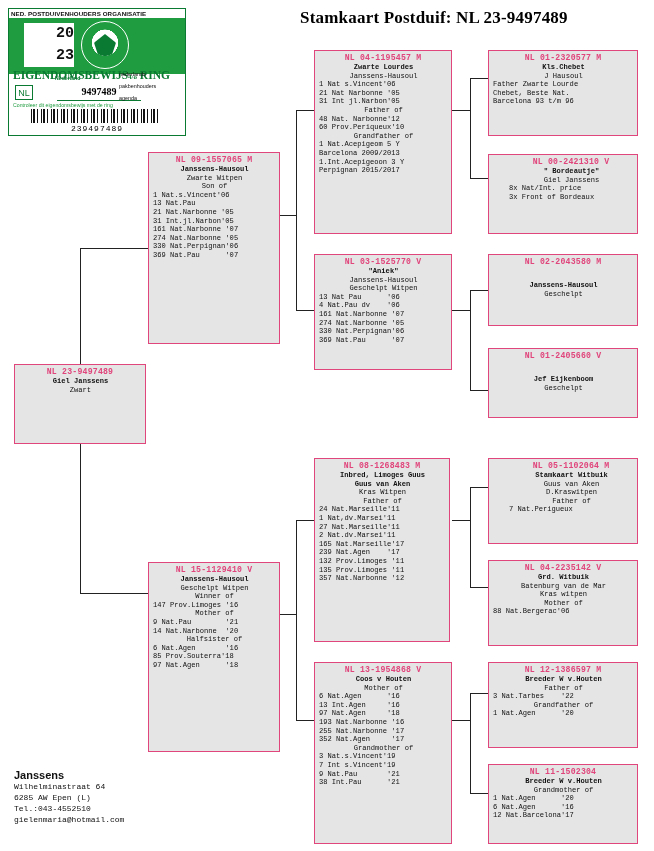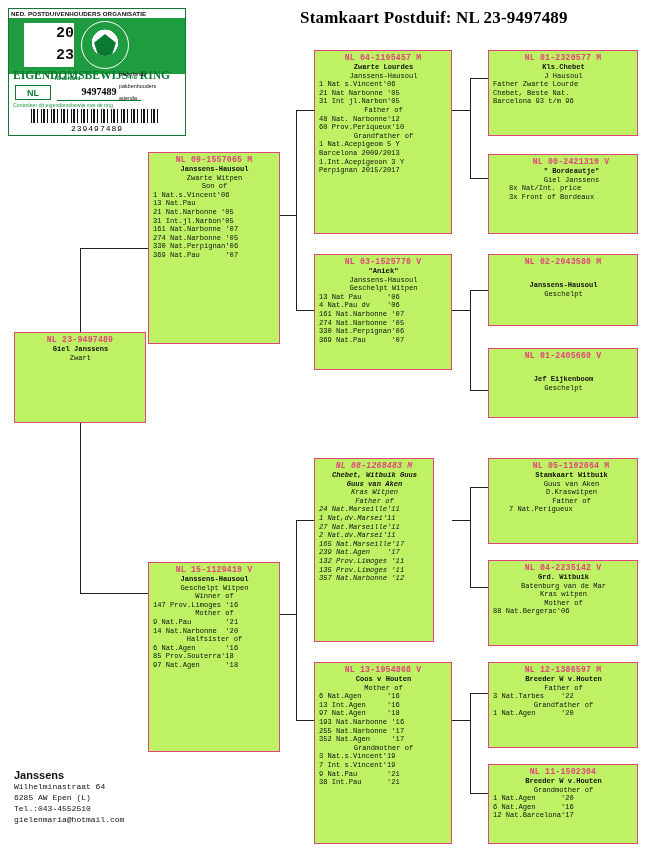--- a/index.html
+++ b/index.html
@@ -57,23 +57,23 @@
     content:"";position:absolute;left:12px;top:12px;width:22px;height:22px;
     background:#0a7a32;border-radius:50% 50% 45% 45%;
     clip-path:polygon(50% 0,100% 40%,80% 100%,20% 100%,0 40%);
   }
   .cert-eig{
     position:absolute;left:4px;top:60px;font-size:11.5px;font-weight:bold;
     color:#0a7a32;font-family:"Liberation Serif",serif;white-space:nowrap;
   }
   .cert-eig .sub{font-size:7px;font-weight:bold;}
   .cert-nlbox{
-    position:absolute;left:6px;top:76px;width:36px;height:15px;
+    position:absolute;left:6px;top:76px;width:18px;height:15px;
     border:1px solid #0a7a32;box-sizing:border-box;
-    font-size:9px;font-weight:bold;text-align:center;line-height:14px;color:#0a7a32;
+    font-size:9px;font-weight:normal;text-align:center;line-height:14px;color:#0a7a32;
   }
   .cert-ring{
     position:absolute;left:48px;top:76px;width:84px;height:15px;
     border-bottom:1px solid #0a7a32;
     font-size:10px;font-weight:bold;text-align:center;line-height:14px;
     font-family:Liberation Serif, serif;
   }
   .cert-kv1{position:absolute;left:110px;top:62px;font-size:5.4px;color:#111;}
   .cert-kv2{position:absolute;left:110px;top:74px;font-size:5.4px;color:#111;}
   .cert-kv3{position:absolute;left:110px;top:86px;font-size:5.4px;color:#111;}
@@ -88,21 +88,21 @@
   .cert-barnum{
     position:absolute;left:0;top:115px;width:100%;text-align:center;
     font-size:8px;font-family:"Liberation Mono",monospace;letter-spacing:1px;
   }
 
   
   .box{
     position:absolute;
     border:1px solid #e0457b;
     box-sizing:border-box;
-    background:#bef264;
+    background:#e5e5e5;
     overflow:hidden;
   }
   .ring{
     color:#e0457b;
     font-size:8.2px;
     font-weight:bold;
     font-family:"Liberation Mono", monospace;
     text-align:center;
     padding-top:2px;
     letter-spacing:.2px;
@@ -187,21 +187,21 @@
   <div class="vl" style="left:470px;top:487px;height:100px;"></div>
   <div class="hl" style="left:470px;top:487px;width:18px;"></div>
   <div class="hl" style="left:470px;top:587px;width:18px;"></div>
   <div class="hl" style="left:452px;top:520px;width:18px;"></div>
 
   <div class="vl" style="left:470px;top:693px;height:100px;"></div>
   <div class="hl" style="left:470px;top:693px;width:18px;"></div>
   <div class="hl" style="left:470px;top:793px;width:18px;"></div>
   <div class="hl" style="left:452px;top:720px;width:18px;"></div>
 
-  <div class="box" style="left:14px;top:332px;width:132px;height:91px;">
+  <div class="box" style="left:14px;top:364px;width:132px;height:80px;">
     <div class="ring">NL  23-9497489</div>
     <div class="lines"><span class="c">Giel Janssens</span><span class="cn">Zwart</span></div>
   </div>
 
   <div class="box" style="left:148px;top:152px;width:132px;height:192px;">
     <div class="ring">NL  09-1557065 M</div>
     <div class="lines"><span class="c">Janssens-Hausoul</span><span class="cn">Zwarte Witpen</span><span class="cn">Son of</span><span>1 Nat.s.Vincent'06</span>
 <span>13 Nat.Pau</span>
 <span>21 Nat.Narbonne '05</span>
 <span>31 Int.jl.Narbon'05</span>
@@ -237,23 +237,23 @@
   <div class="box" style="left:314px;top:254px;width:138px;height:116px;">
     <div class="ring">NL  03-1525770 V</div>
     <div class="lines"><span class="c">"Aniek"</span><span class="cn">Janssens-Hausoul</span><span class="cn">Geschelpt Witpen</span><span>13 Nat Pau      '06</span>
 <span>4 Nat.Pau dv    '06</span>
 <span>161 Nat.Narbonne '07</span>
 <span>274 Nat.Narbonne '05</span>
 <span>330 Nat.Perpignan'06</span>
 <span>369 Nat.Pau      '07</span></div>
   </div>
 
-  <div class="box" style="left:314px;top:458px;width:120px;height:184px;font-style:italic;">
+  <div class="box" style="left:314px;top:458px;width:136px;height:184px;">
     <div class="ring">NL  08-1268483 M</div>
-    <div class="lines"><span class="c">Chebet, Witbuik Guus</span><span class="c">Guus van Aken</span><span class="cn">Kras Witpen</span><span class="cn">Father of</span><span>24 Nat.Marseille'11</span>
+    <div class="lines"><span class="c">Inbred, Limoges Guus</span><span class="c">Guus van Aken</span><span class="cn">Kras Witpen</span><span class="cn">Father of</span><span>24 Nat.Marseille'11</span>
 <span>1 Nat,dv.Marsei'11</span>
 <span>27 Nat.Marseille'11</span>
 <span>2 Nat.dv.Marsei'11</span>
 <span>165 Nat.Marseille'17</span>
 <span>239 Nat.Agen    '17</span>
 <span>132 Prov.Limoges '11</span>
 <span>135 Prov.Limoges '11</span>
 <span>357 Nat.Narbonne '12</span></div>
   </div>
 

